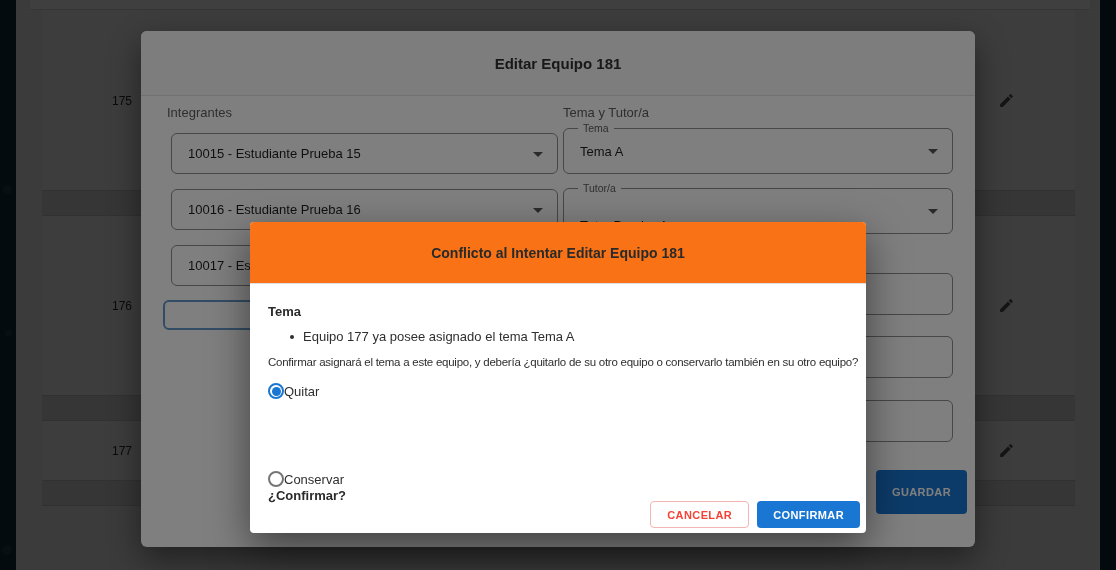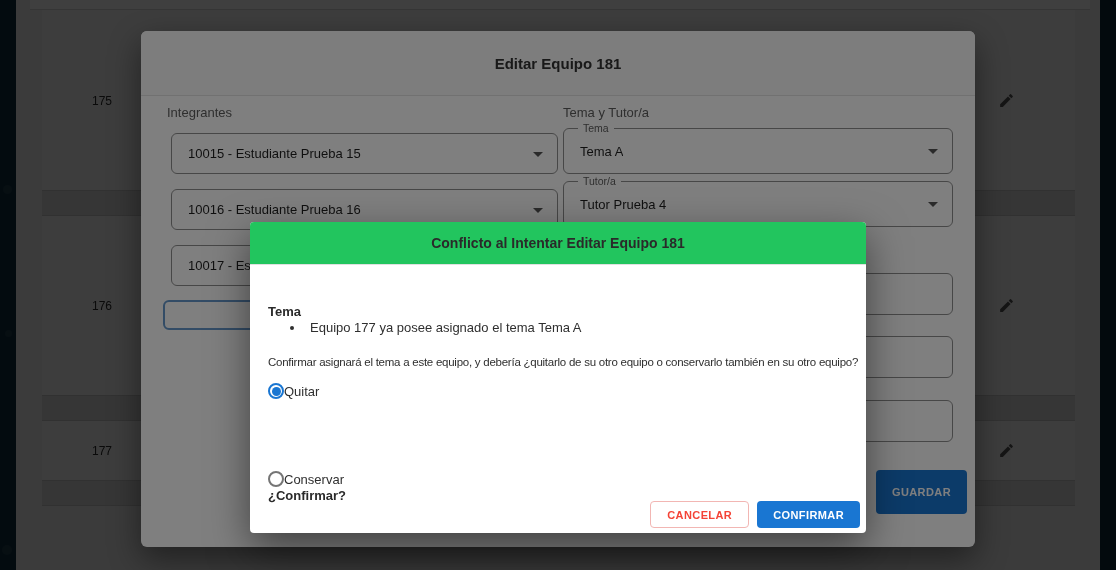--- a/index.html
+++ b/index.html
@@ -14,21 +14,21 @@
   .rail-right { right:0; width:16px; background:#0c2937; }
   .rail-dot { position:absolute; border-radius:50%; background:rgba(255,255,255,0.07); }
 
   .top-strip { position:absolute; left:30px; top:0; width:1060px; height:10px; background:#ffffff; border-bottom:1px solid #d6d6d6; z-index:2; }
 
   .table-card { position:absolute; left:42px; top:10px; width:1033px; height:496px; background:#f4f4f4; z-index:2; }
 
   .t-stripe { position:absolute; left:0; width:100%; height:26px; background:#d9d9d9; border-top:1px solid #c6c6c6; border-bottom:1px solid #c6c6c6; }
   .stripe-1 { top:180px; } .stripe-2 { top:385px; } .stripe-3 { top:470px; }
 
-  .row-num { position:absolute; left:50px; width:40px; text-align:left; font-size:12px; color:#2b2b2b; }
+  .row-num { position:absolute; left:50px; width:40px; text-align:right; font-size:12px; color:#2b2b2b; }
   .num-1 { top:84px; } .num-2 { top:289px; } .num-3 { top:434px; }
 
   .row-edit { position:absolute; left:952px; width:24px; height:24px; border:none; background:transparent; cursor:pointer; }
   .edit-1 { top:80px; } .edit-2 { top:285px; } .edit-3 { top:430px; }
   .row-edit svg { width:17px; height:17px; fill:#555; }
 
   
   .backdrop { position:absolute; inset:0; background:rgba(0,0,0,0.5); }
   .backdrop-outer { z-index:10; }
   .backdrop-inner { z-index:30; }
@@ -45,38 +45,38 @@
   .om-select { position:absolute; border:1px solid #8f8f8f; border-radius:6px; background:#fff; display:flex; align-items:center; padding:0 16px; font-size:13px; color:#1f1f1f; cursor:pointer; }
   .mem-select { left:30px; width:387px; height:41px; }
   .mem-1 { top:102px; } .mem-2 { top:158px; } .mem-3 { top:214px; }
   .sel-value { white-space:nowrap; overflow:hidden; }
   .sel-arrow { position:absolute; right:14px; top:50%; margin-top:-2px; width:0; height:0; border-left:5px solid transparent; border-right:5px solid transparent; border-top:5px solid #555; }
 
   .focus-box { position:absolute; left:22px; top:269px; width:212px; height:30px; border:2px solid #6699cc; border-radius:6px; background:#fff; cursor:pointer; }
 
   .float-select { position:absolute; left:422px; width:390px; height:46px; border:1px solid #8f8f8f; border-radius:6px; background:#fff; display:flex; align-items:center; padding:0 16px; font-size:13px; color:#1f1f1f; cursor:pointer; }
   .tema-select  { top:97px; }
-  .tutor-select { top:150px; }
+  .tutor-select { top:157px;align-items:flex-end; }
   .float-label { position:absolute; top:-7px; left:14px; background:#fff; padding:0 5px; font-size:10.5px; color:#5d5d5d; line-height:13px; }
 
   .right-box { position:absolute; left:422px; width:390px; height:42px; border:1px solid #8f8f8f; border-radius:6px; background:#fff; }
   .rb-1 { top:242px; } .rb-2 { top:305px; } .rb-3 { top:369px; }
 
   .outer-footer { position:absolute; right:8px; top:439px; display:flex; gap:10px; }
   .btn { border-radius:4px; font-size:11px; font-weight:bold; letter-spacing:0.4px; font-family:"Liberation Sans", sans-serif; cursor:pointer; height:44px; display:flex; align-items:center; justify-content:center; }
   .btn-outline-red { background:#fff; border:1px solid #f2b6b3; color:#f44336; padding:4px 16px;margin-left:10px; }
   .btn-filled-blue { background:#1976d2; border:none; color:#fff; padding:0 16px; }
 
   
   .inner-modal { position:absolute; left:250px; top:222px; width:616px; height:311px; background:#fff; border-radius:4px; z-index:40; box-shadow:0 14px 40px rgba(0,0,0,0.5); }
-  .inner-header { position:absolute; left:0; top:0; width:100%; height:43px; background:#22c55e; border-bottom:1px solid #e0e0e0; border-radius:4px 4px 0 0; display:flex; align-items:center; justify-content:center; }
+  .inner-header { position:absolute; left:0; top:0; width:100%; height:62px; background:#f97316; border-bottom:1px solid #e0e0e0; border-radius:4px 4px 0 0; display:flex; align-items:center; justify-content:center; }
   .inner-title { font-size:14px; font-weight:bold; color:#2a2a2a; }
 
   .cm-heading { position:absolute; left:18px; top:82px; font-size:13px; font-weight:bold; color:#2a2a2a; }
-  .cm-bullet { position:absolute; left:40px; top:98px; font-size:13px; color:#2f2f2f; display:flex; align-items:center; gap:16px; }
+  .cm-bullet { position:absolute; left:40px; top:107px; font-size:13px; color:#2f2f2f; display:flex; align-items:center; gap:9px; }
   .bullet-dot { width:4px; height:4px; border-radius:50%; background:#2f2f2f; }
   .cm-question { position:absolute; left:18px; top:134px; font-size:11.5px; letter-spacing:-0.25px; color:#2f2f2f; white-space:nowrap; }
 
   .radio-row { position:absolute; left:18px; display:flex; align-items:center; cursor:pointer; }
   .radio-1 { top:161px; } .radio-2 { top:201px;margin-top:48px; }
   .radio-circle { width:16px; height:16px; border-radius:50%; border:2px solid #757575; display:flex; align-items:center; justify-content:center; background:#fff; }
   .radio-circle.checked { border-color:#1976d2; }
   .radio-circle.checked::after { content:""; width:9px; height:9px; border-radius:50%; background:#1976d2; }
   .radio-label { font-size:13px; color:#2f2f2f; }
 

